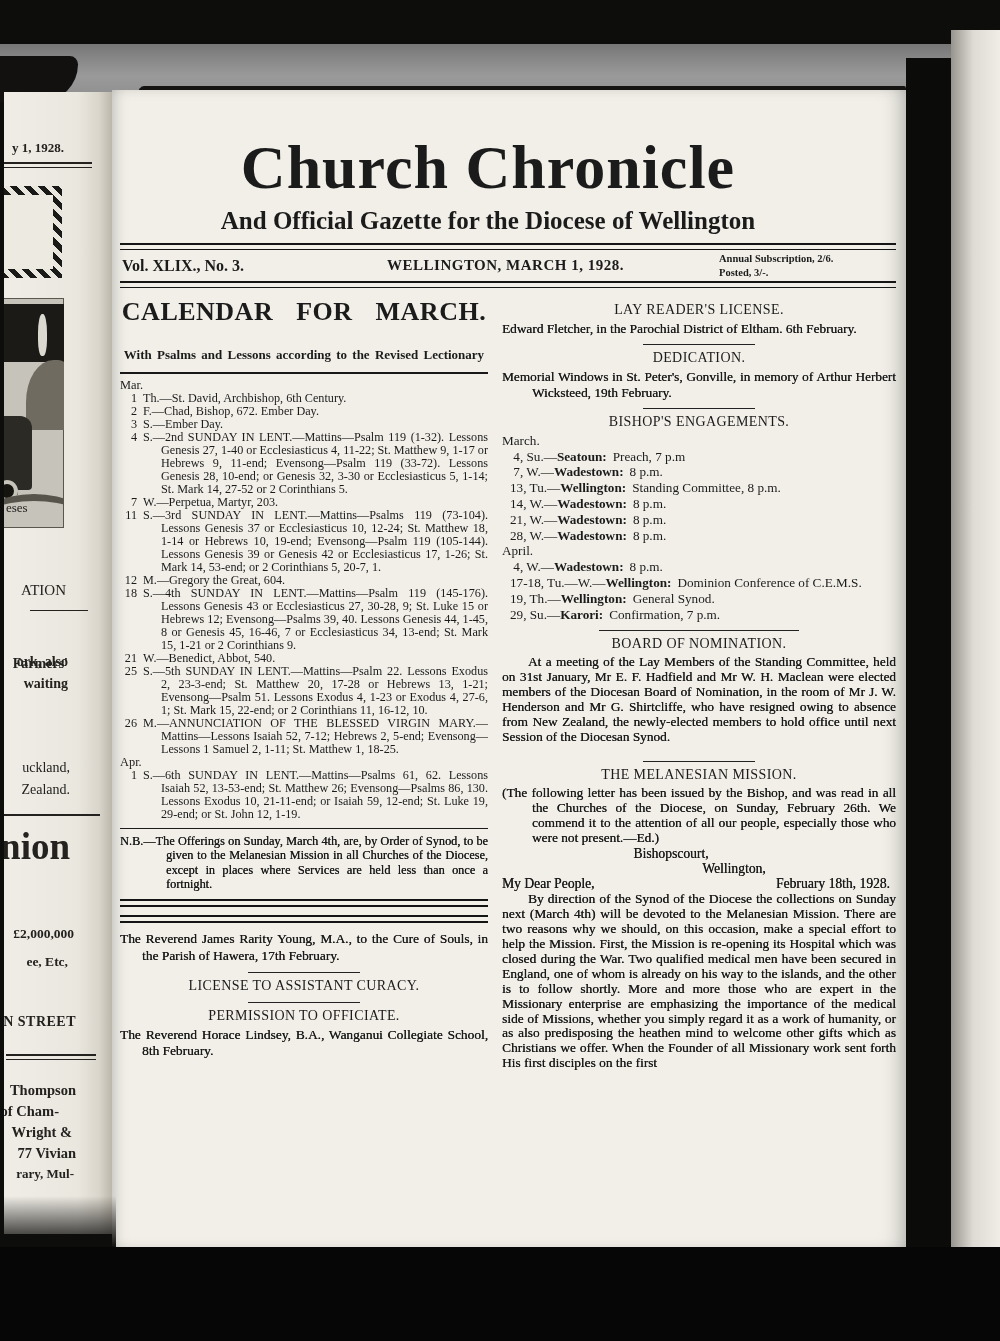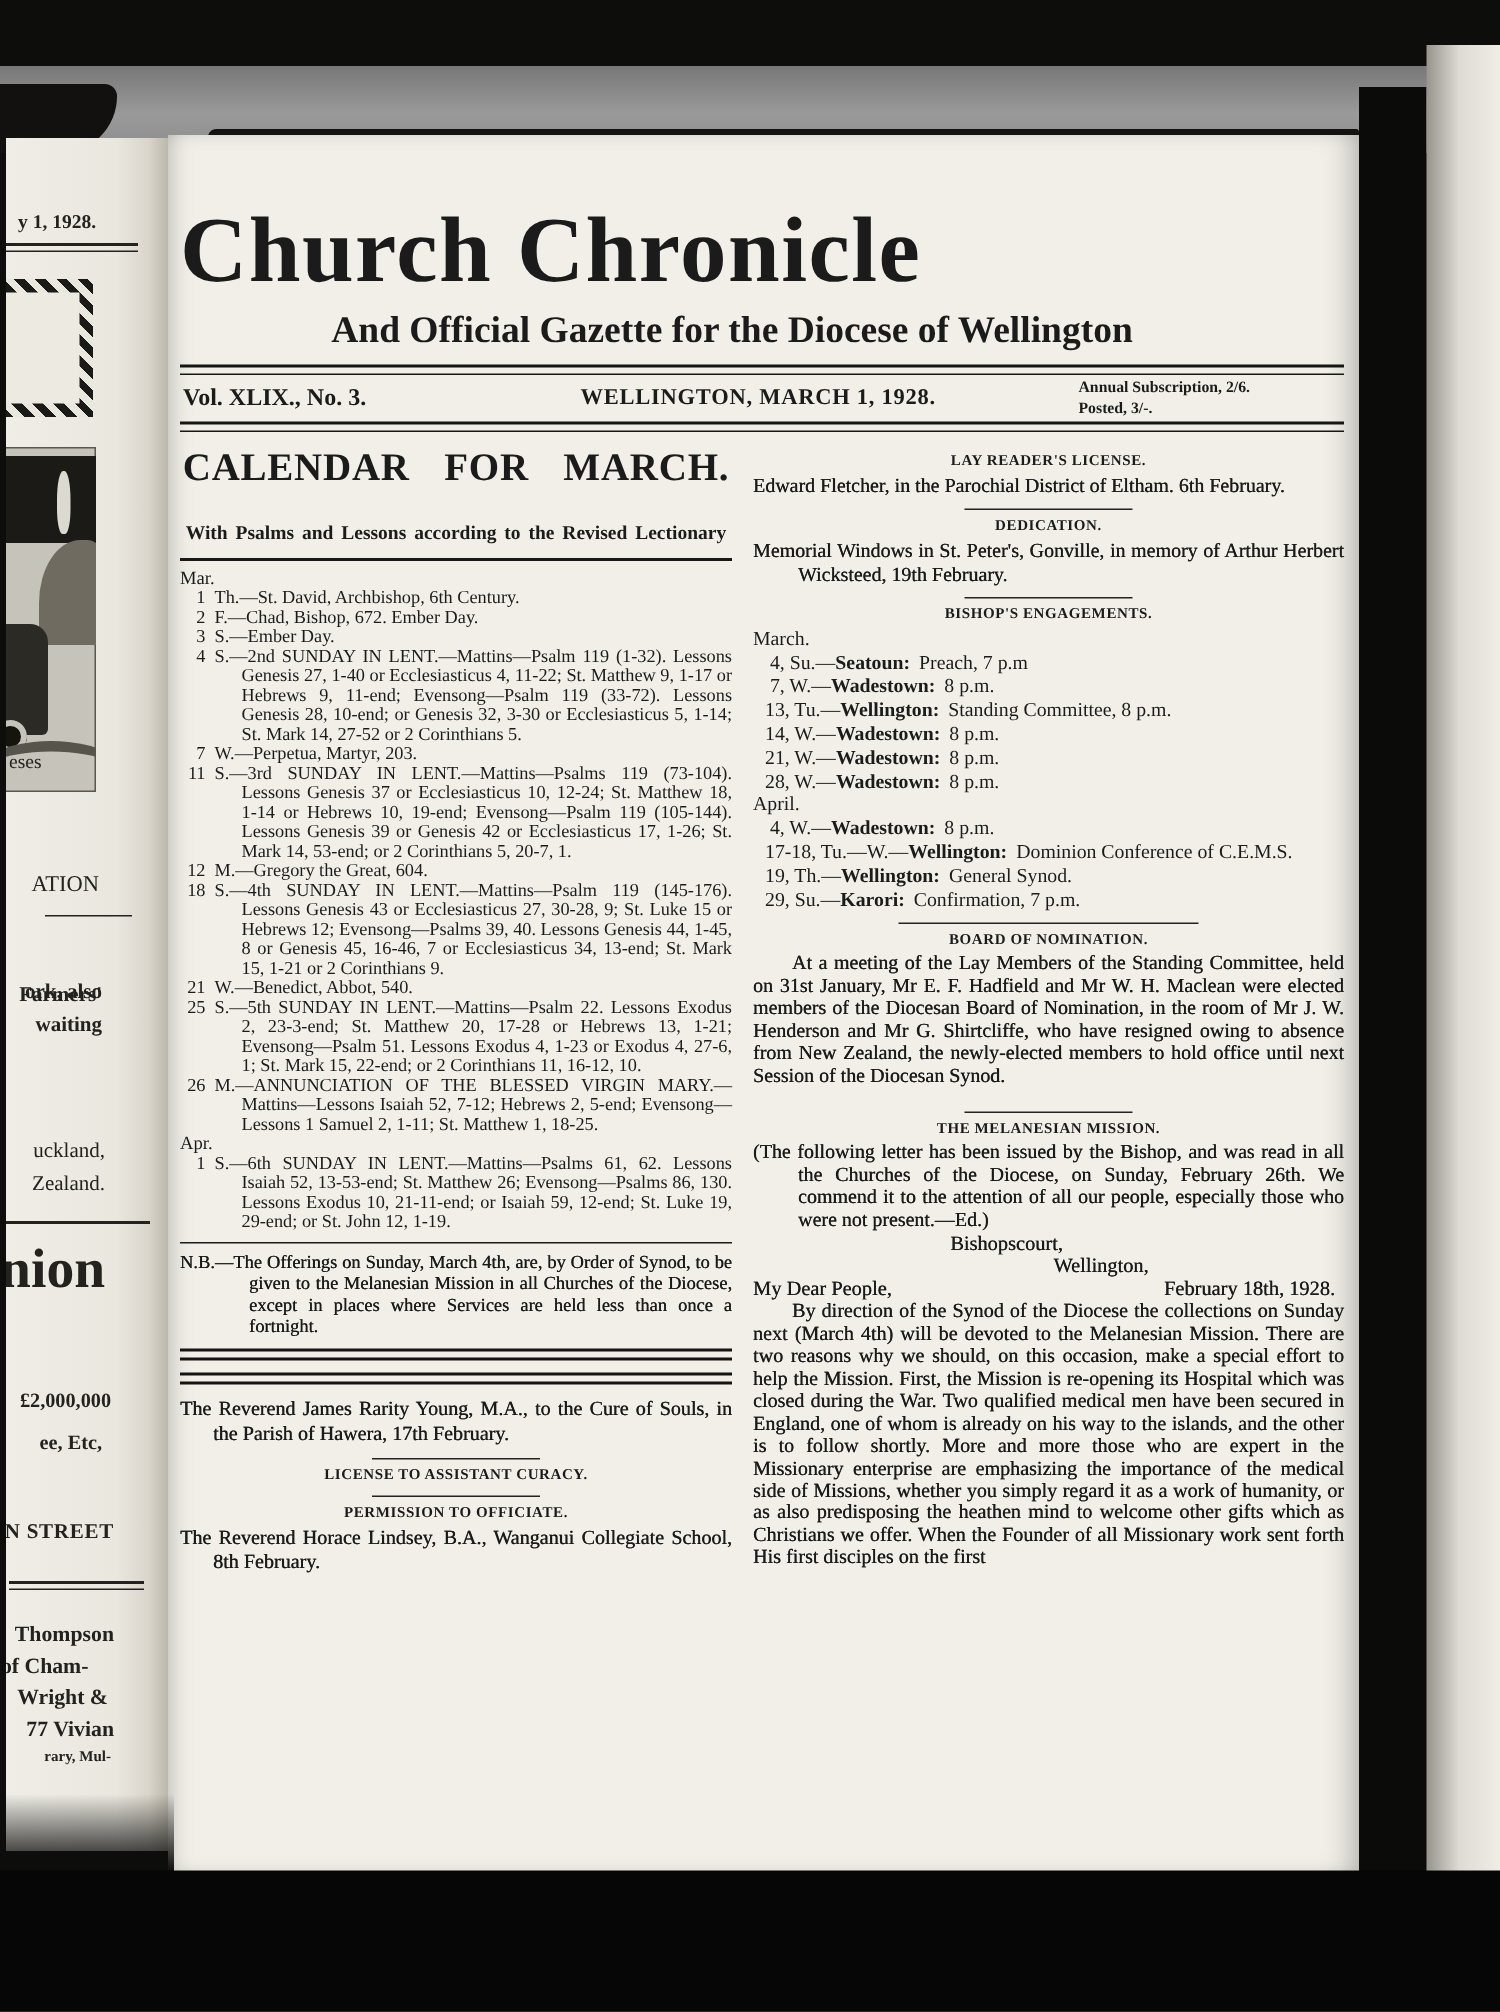--- a/index.html
+++ b/index.html
@@ -37,21 +37,21 @@
            border-radius:8px 12px 4px 4px;}
   .pic-wheel{position:absolute;left:6px;top:182px;width:22px;height:22px;background:#15140f;
              border-radius:50%;box-shadow:inset 0 0 0 4px #c6c3ba,inset 0 0 0 7px #15140f;}
   .pic-road{position:absolute;left:-16px;top:196px;width:120px;height:60px;border-top:7px solid #57544b;
             border-radius:50% 50% 0 0;}
 
   
   .main-page{left:112px;top:90px;width:794px;height:1158px;background:#f1efe8;overflow:hidden;
              box-shadow:inset 10px 0 16px -10px rgba(0,0,0,.28),inset -14px 0 22px -12px rgba(0,0,0,.32);
              padding:46px 10px 0 8px;box-sizing:border-box;}
-  .title{ text-align:left;font-size:62px;font-weight:bold;letter-spacing:1px;line-height:1;
+  .title{ text-align:center;font-size:62px;font-weight:bold;letter-spacing:1px;line-height:1;
           padding-right:40px;}
   .subtitle{text-align:center;font-size:25px;font-weight:bold;margin-top:9px;padding-right:40px;}
   .dbl{height:4px;border-top:2px solid #151515;border-bottom:1px solid #151515;margin-top:8px;}
   .mast-row{display:flex;align-items:center;font-weight:bold;padding:2px 2px;}
   .mast-vol{width:200px;font-size:16px;}
   .mast-date{flex:1;text-align:center;font-size:15px;letter-spacing:.5px;padding-right:30px;}
   .mast-sub{width:175px;font-size:10.5px;line-height:1.3;}
   .dbl2{height:4px;border-top:2px solid #151515;border-bottom:1px solid #151515;}
 
   .cols{display:flex;margin-top:9px;}
@@ -63,21 +63,21 @@
   .cal-rule{border-top:2.5px solid #181818;margin:9px 0 5px;}
   .cal-month{font-size:12.4px;line-height:13px;}
   .cal-entry{display:flex;font-size:12.2px;line-height:13px;text-align:justify;}
   .cal-num{flex:none;width:17px;text-align:right;padding-right:6px;}
   .cal-text{flex:1;padding-left:18px;text-indent:-18px;}
   .thin-rule{border-top:1.5px solid #1b1b1b;margin:7px 0 5px;}
   .nb{font-size:12.3px;line-height:14.2px;text-align:justify;padding-left:46px;text-indent:-46px;
       text-shadow:.2px 0 0 currentColor;}
   .gaz-rule{height:4px;border-top:2px solid #141414;border-bottom:2px solid #141414;margin:8px 0;}
   .gaz-title{text-align:center;font-size:29px;font-weight:bold;word-spacing:14px;margin:2px 0;}
-  .sec-head{text-align:center;font-weight:bold;font-size:10px;letter-spacing:.4px;margin:5px 0 3px;}
+  .sec-head{text-align:center;font-weight:normal;font-size:14px;letter-spacing:.4px;margin:5px 0 3px;}
   .sec-body{font-size:13.4px;line-height:16.4px;text-align:justify;padding-left:22px;text-indent:-22px;
             text-shadow:.25px 0 0 currentColor;}
   .short-rule{width:112px;border-top:1.5px solid #222;margin:8px auto 4px;}
 
   .r-body{font-size:13.3px;line-height:15.2px;text-align:justify;padding-left:30px;text-indent:-30px;
           text-shadow:.2px 0 0 currentColor;}
   .eng-month{font-size:13.2px;line-height:15.8px;}
   .eng-row{font-size:13.2px;line-height:15.8px;padding-left:82px;text-indent:-74px;}
   .eng-prefix{white-space:pre;}
   .eng-place{font-weight:bold;}
@@ -128,21 +128,21 @@
     <div class="r-rule" style="top:722px;left:0;width:96px;"></div>
     <div class="frag" style="top:736px;right:42px;font-size:37px;line-height:1;">nion</div>
     <div class="frag" style="top:834px;right:38px;font-size:13.5px;">£2,000,000</div>
     <div class="frag" style="top:862px;right:44px;font-size:13.5px;">ee, Etc,</div>
     <div class="frag" style="top:922px;right:36px;font-size:14px;letter-spacing:.5px;">N STREET</div>
     <div class="r-rule double" style="top:962px;left:2px;width:90px;"></div>
     <div class="frag" style="top:990px;right:36px;font-size:14.5px;">Thompson</div>
     <div class="frag" style="top:1011px;right:53px;font-size:14.5px;">of Cham-</div>
     <div class="frag" style="top:1032px;right:40px;font-size:14.5px;">Wright  &amp;</div>
     <div class="frag" style="top:1053px;right:36px;font-size:14.5px;">77 Vivian</div>
-    <div class="frag" style="top:1074px;right:38px;font-size:10px;">rary, Mul-</div>
+    <div class="frag" style="top:1074px;right:38px;font-size:13px;">rary, Mul-</div>
   </div>
 
   <div class="abs main-page">
     <div class="title">Church Chronicle</div>
     <div class="subtitle">And Official Gazette for the Diocese of Wellington</div>
     <div class="dbl"></div>
     <div class="mast-row">
       <div class="mast-vol">Vol. XLIX., No. 3.</div>
       <div class="mast-date">WELLINGTON, MARCH 1, 1928.</div>
       <div class="mast-sub">

